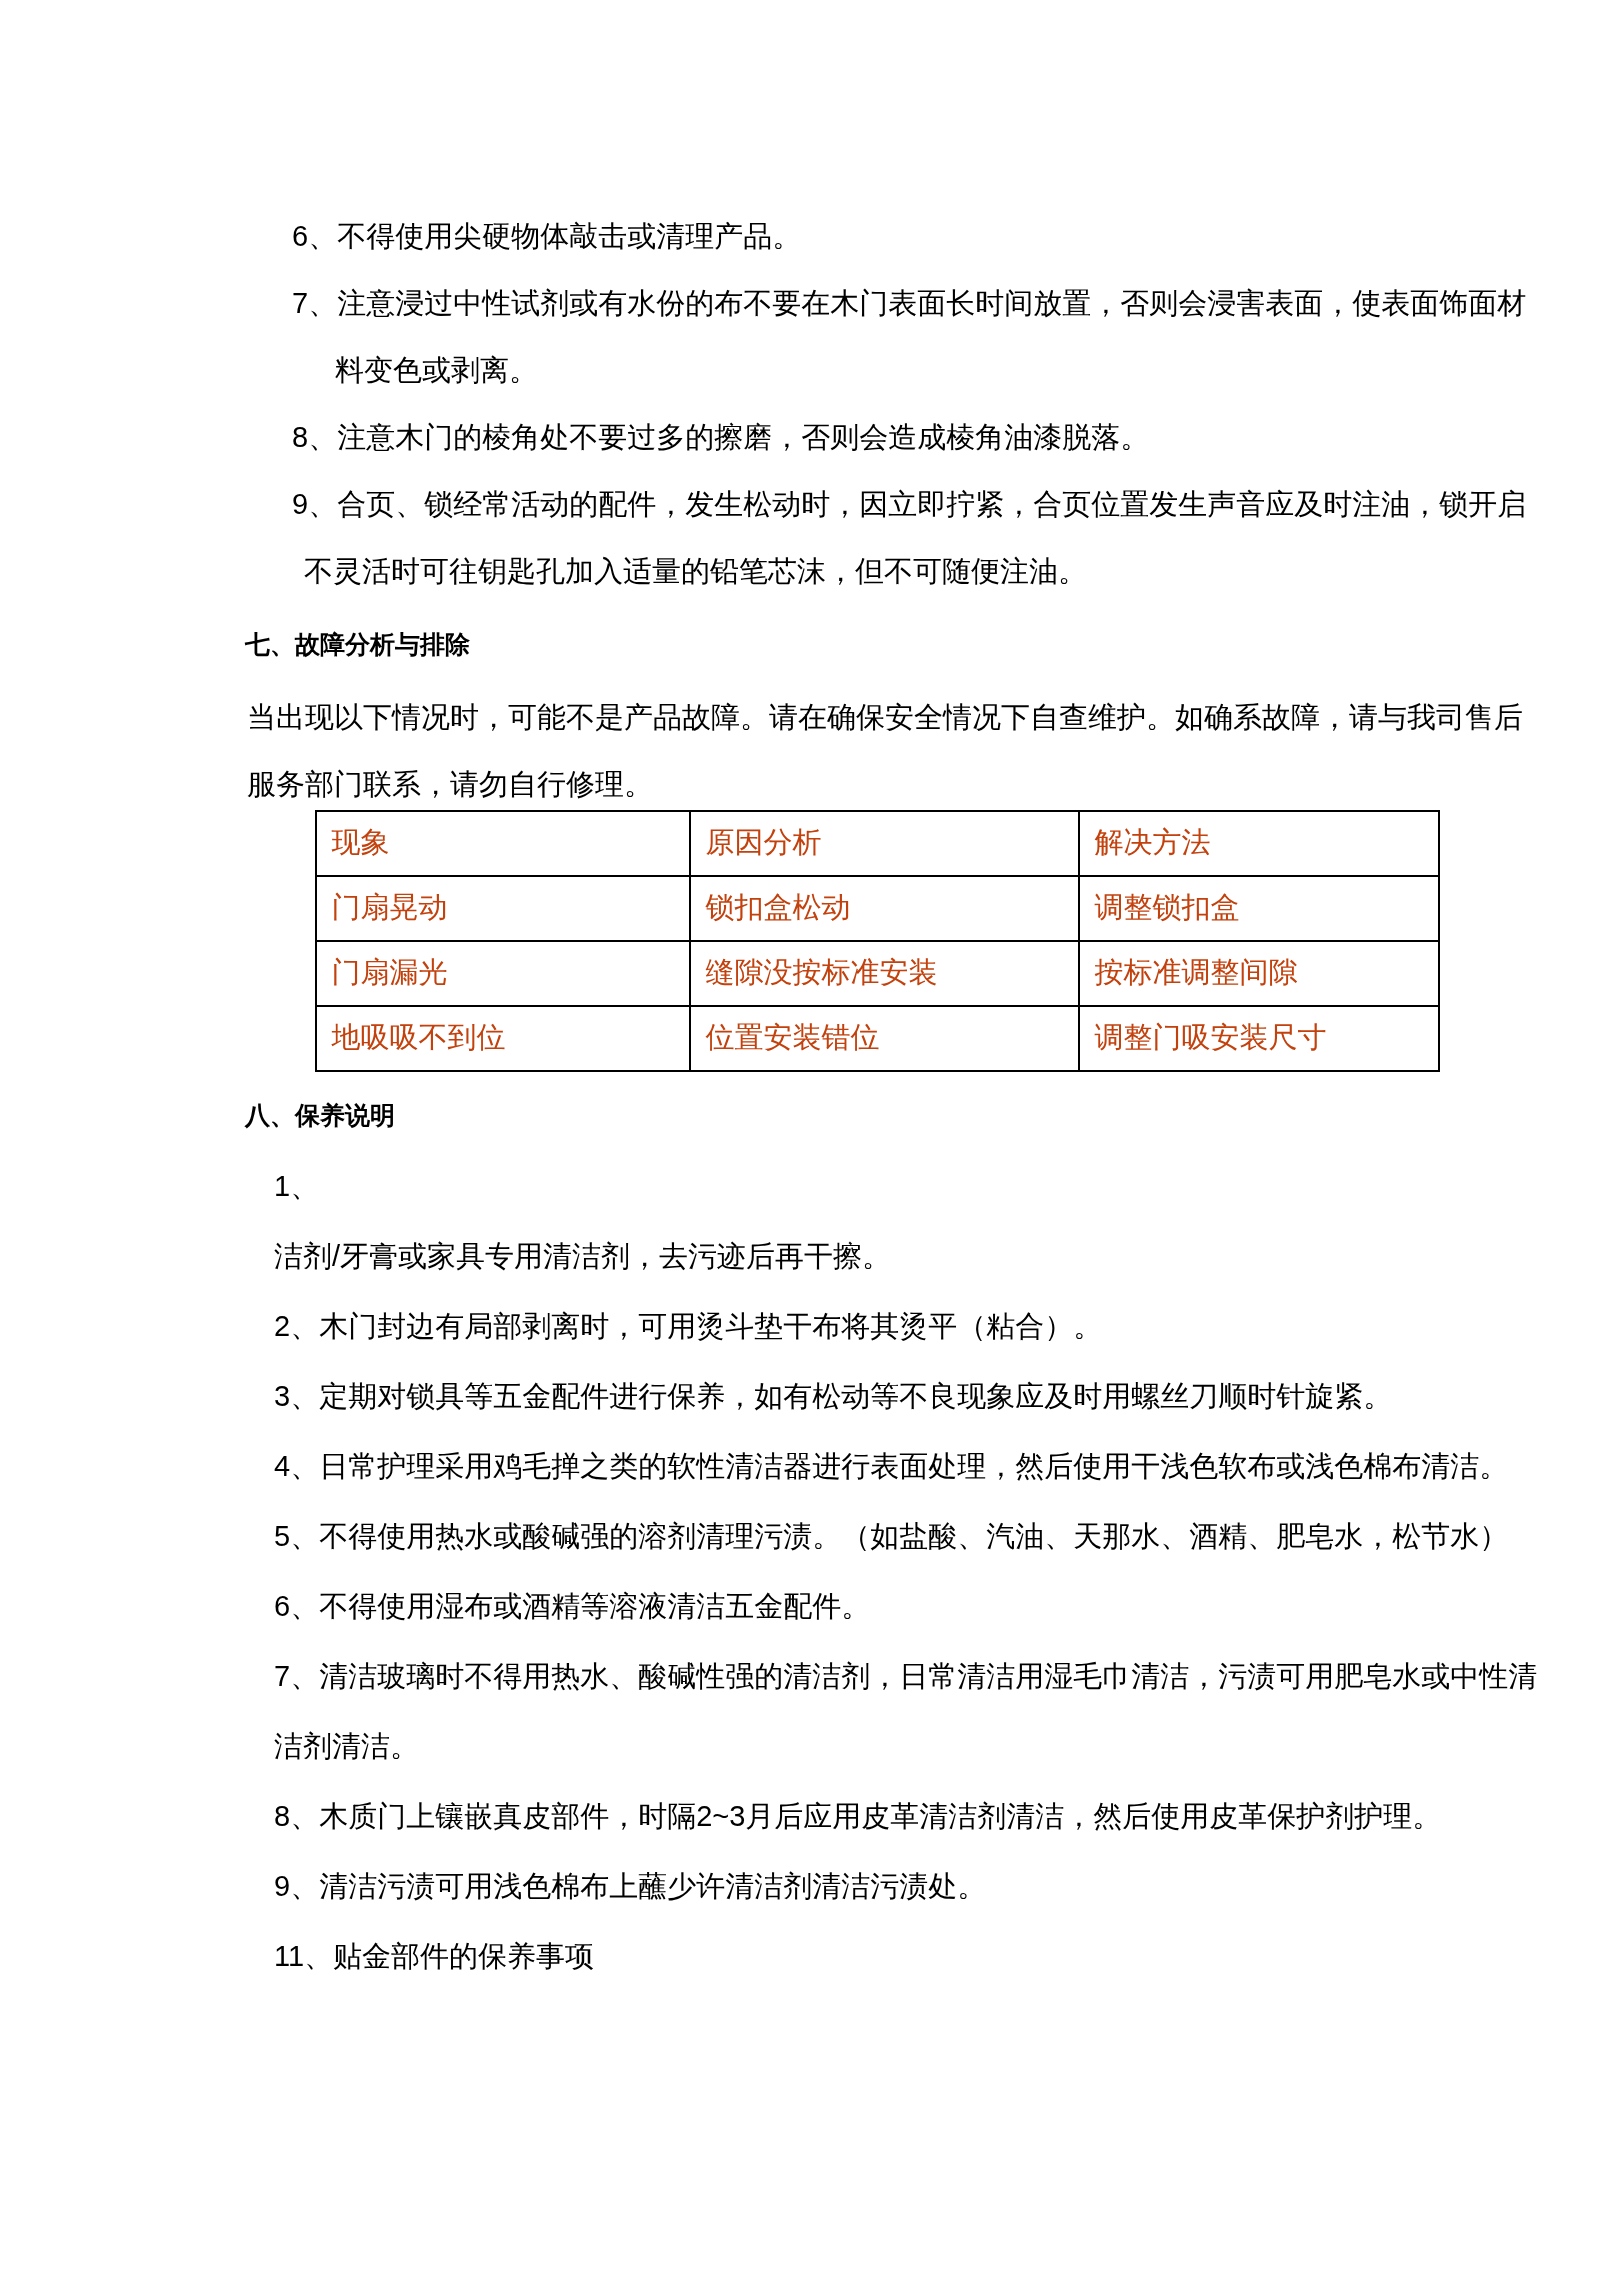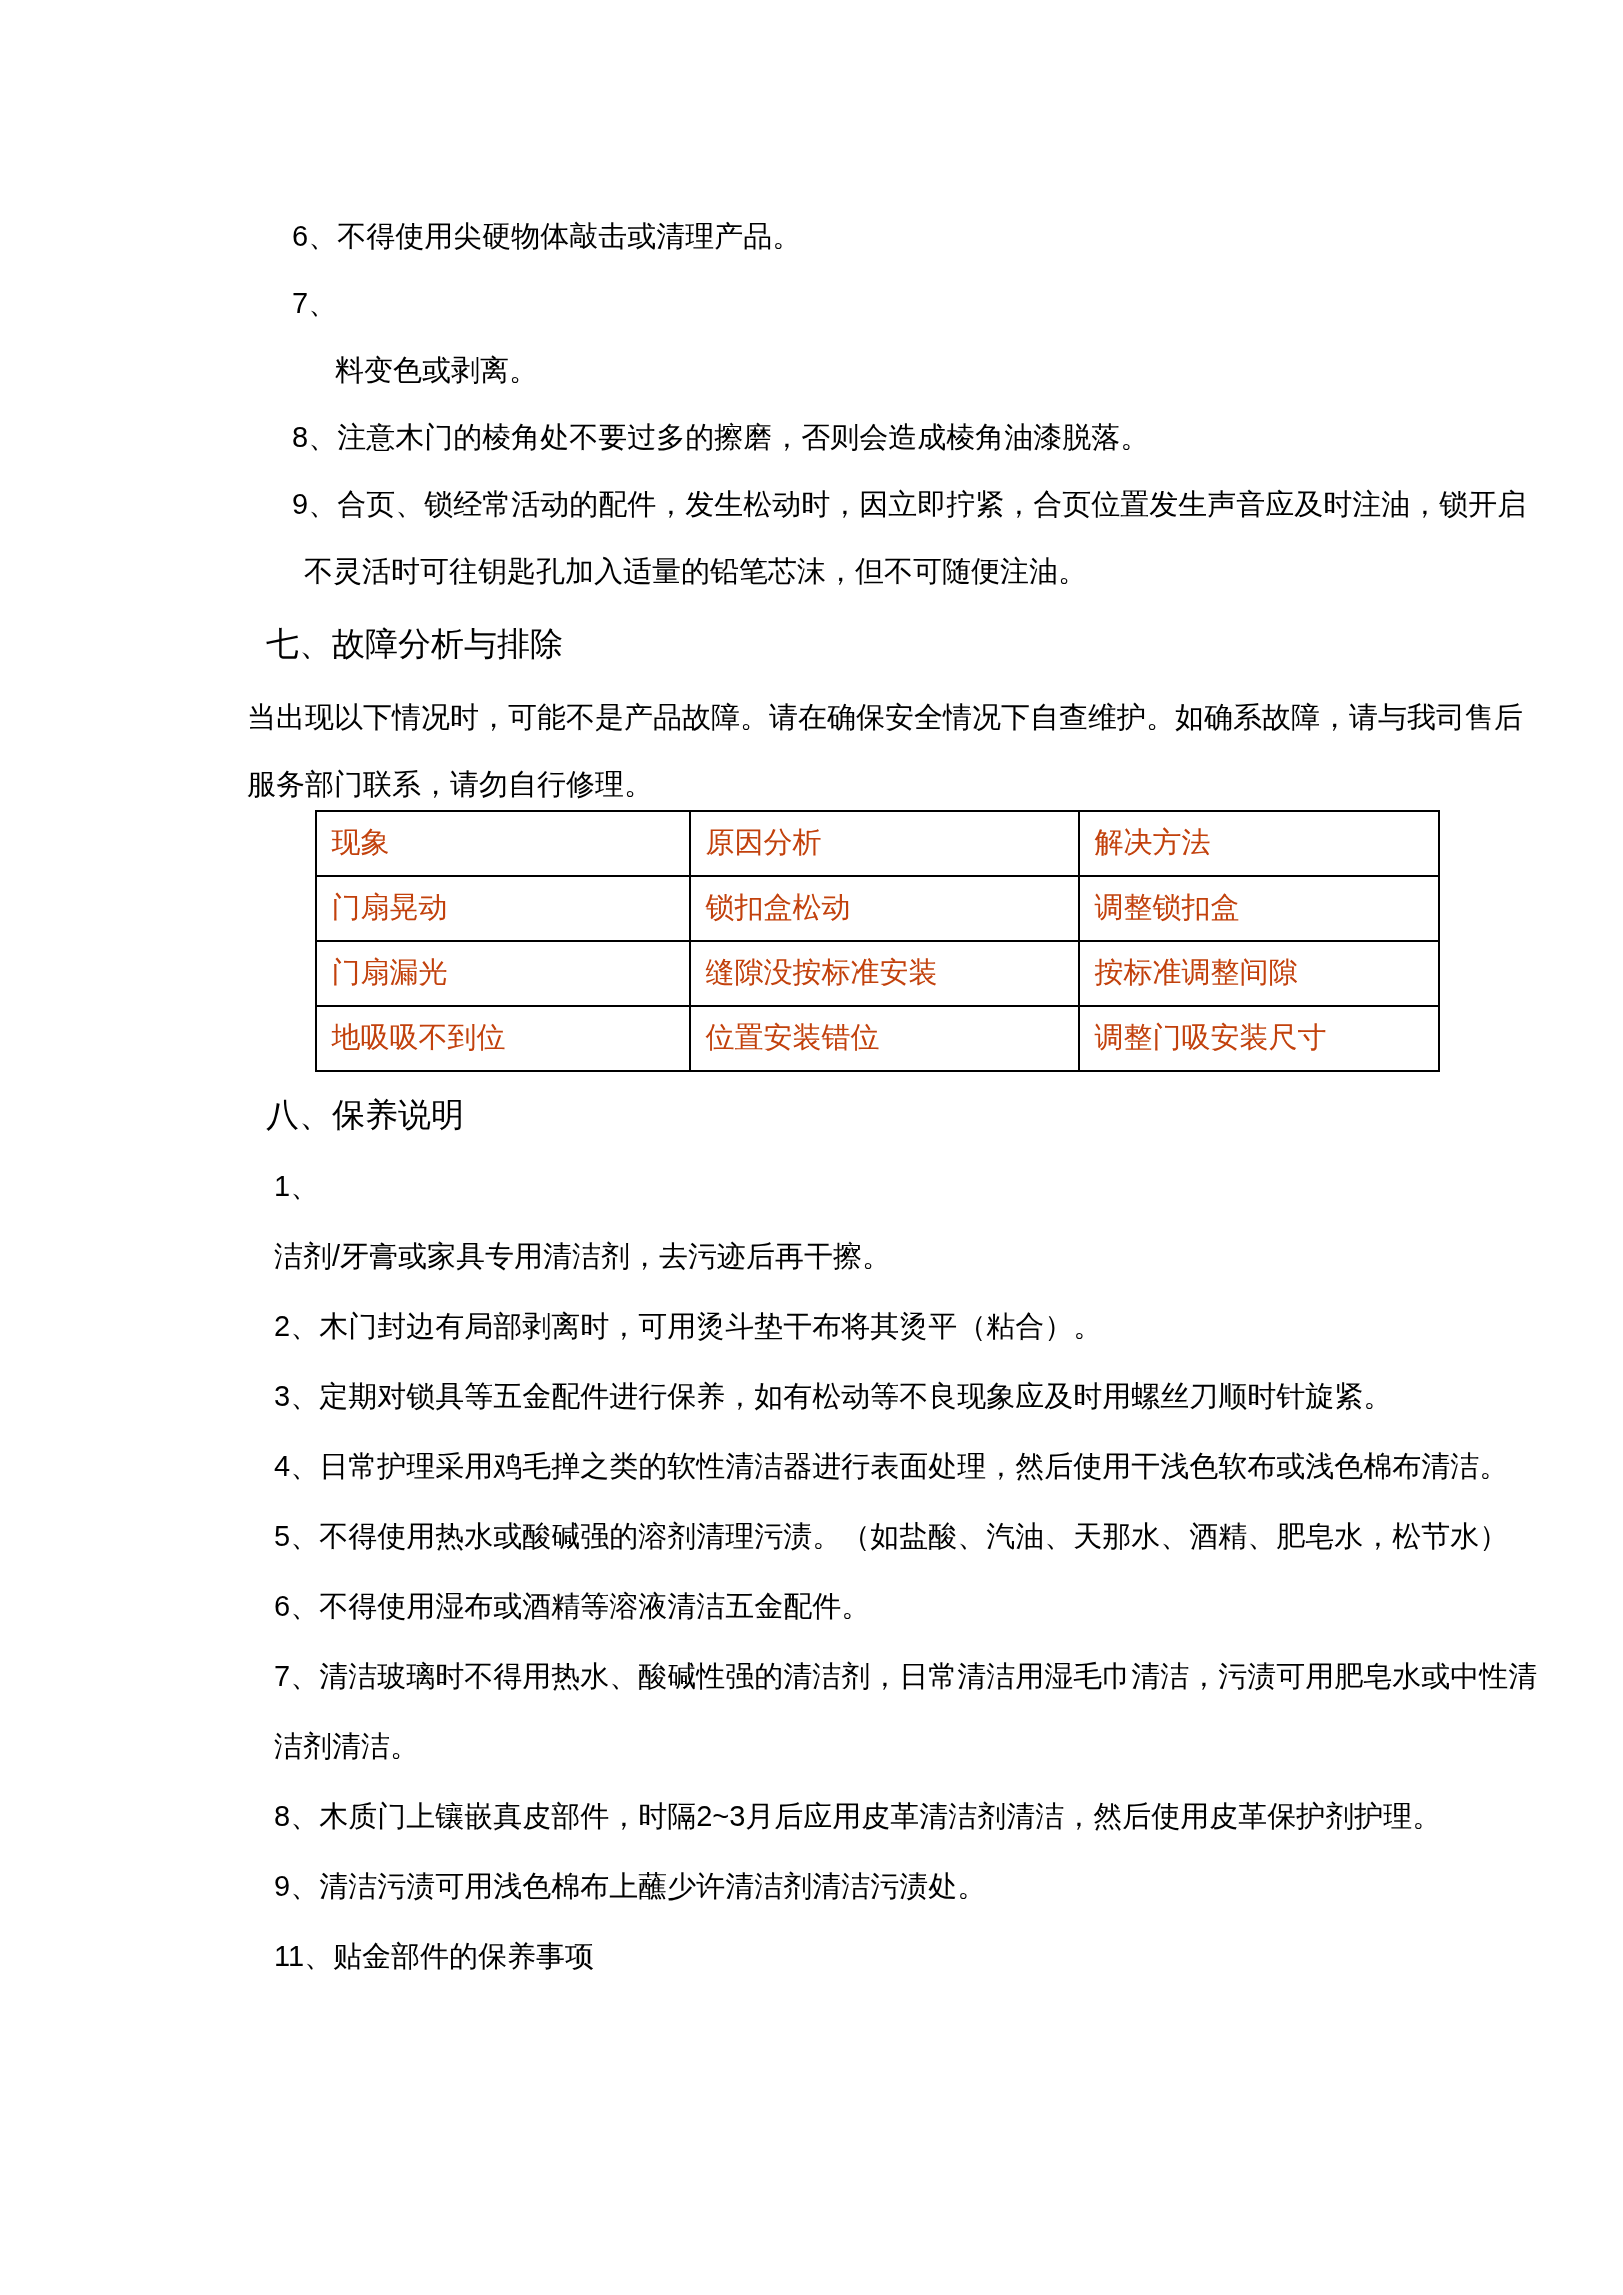--- a/index.html
+++ b/index.html
@@ -22,22 +22,22 @@
   .h107{height:70px;}
   .num{display:inline-block;}
   
   .x-seclist{padding-left:292px;}   
   .x-7b{padding-left:335px;font-family:Liberation Serif, serif;}        
   .x-9b{padding-left:304px;}        
   .x-intro{padding-left:247px;}     
   .x-s8{padding-left:274px;}        
   .sec-head{
     display:flex;align-items:center;
-    font-size:33px;font-weight:normal;
-    padding-left:245px;white-space:pre;color:#000;margin-left:21px;
+    font-size:25px;font-weight:bold;
+    padding-left:245px;white-space:pre;color:#000;
   }
   .sec-head.h120{height:79px;}
   .sec-head.h110{height:72px;margin-top:7.9px;text-align:center;}
   table.fault-table{
     margin-left:315px;margin-top:-8.5px;
     width:1123px;
     border-collapse:collapse;table-layout:fixed;
   }
   table.fault-table td{
     border:2px solid #000;
@@ -51,21 +51,21 @@
   col.c1{width:374px;} col.c2{width:389px;} col.c3{width:360px;}
 </style>
 </head>
 <body>
 
 <div class="page">
   <div class="content">
 
     <div class="row h103 x-seclist"><span class="num">6、</span><span>不得使用尖硬物体敲击或清理产品。</span></div>
 
-    <div class="row h103 x-seclist"><span class="num">7、</span></div>
+    <div class="row h103 x-seclist"><span class="num">7、</span><span>注意浸过中性试剂或有水份的布不要在木门表面长时间放置，否则会浸害表面，使表面饰面材</span></div>
     <div class="row h103 x-7b"><span>料变色或剥离。</span></div>
 
     <div class="row h103 x-seclist"><span class="num">8、</span><span>注意木门的棱角处不要过多的擦磨，否则会造成棱角油漆脱落。</span></div>
 
     <div class="row h103 x-seclist"><span class="num">9、</span><span>合页、锁经常活动的配件，发生松动时，因立即拧紧，合页位置发生声音应及时注油，锁开启</span></div>
     <div class="row h103 x-9b"><span>不灵活时可往钥匙孔加入适量的铅笔芯沫，但不可随便注油。</span></div>
 
     <div class="sec-head h120">七、故障分析与排除</div>
 
     <div class="row h103 x-intro">当出现以下情况时，可能不是产品故障。请在确保安全情况下自查维护。如确系故障，请与我司售后</div>

